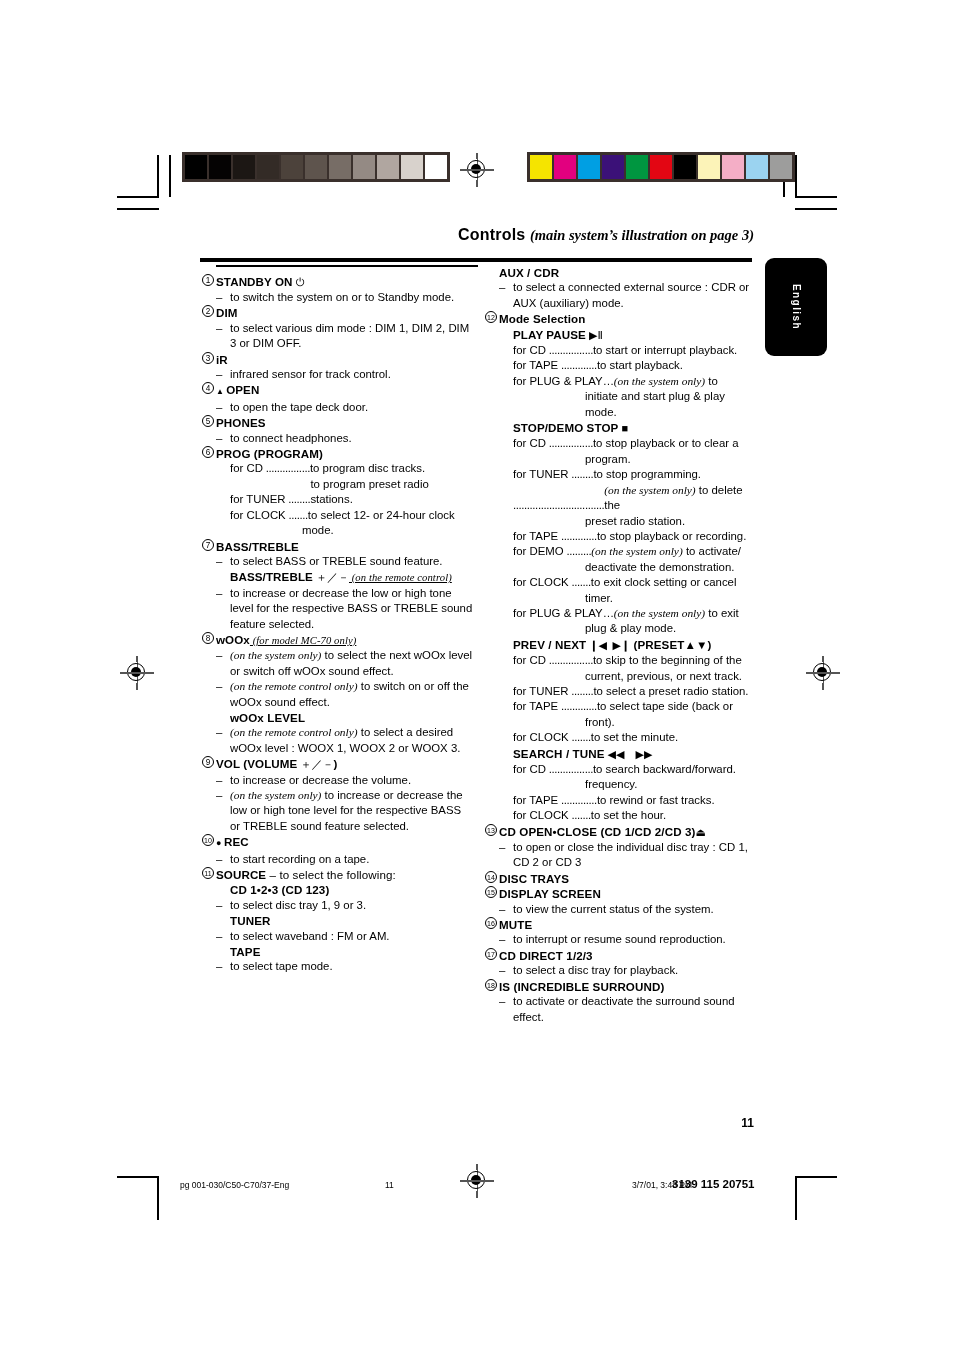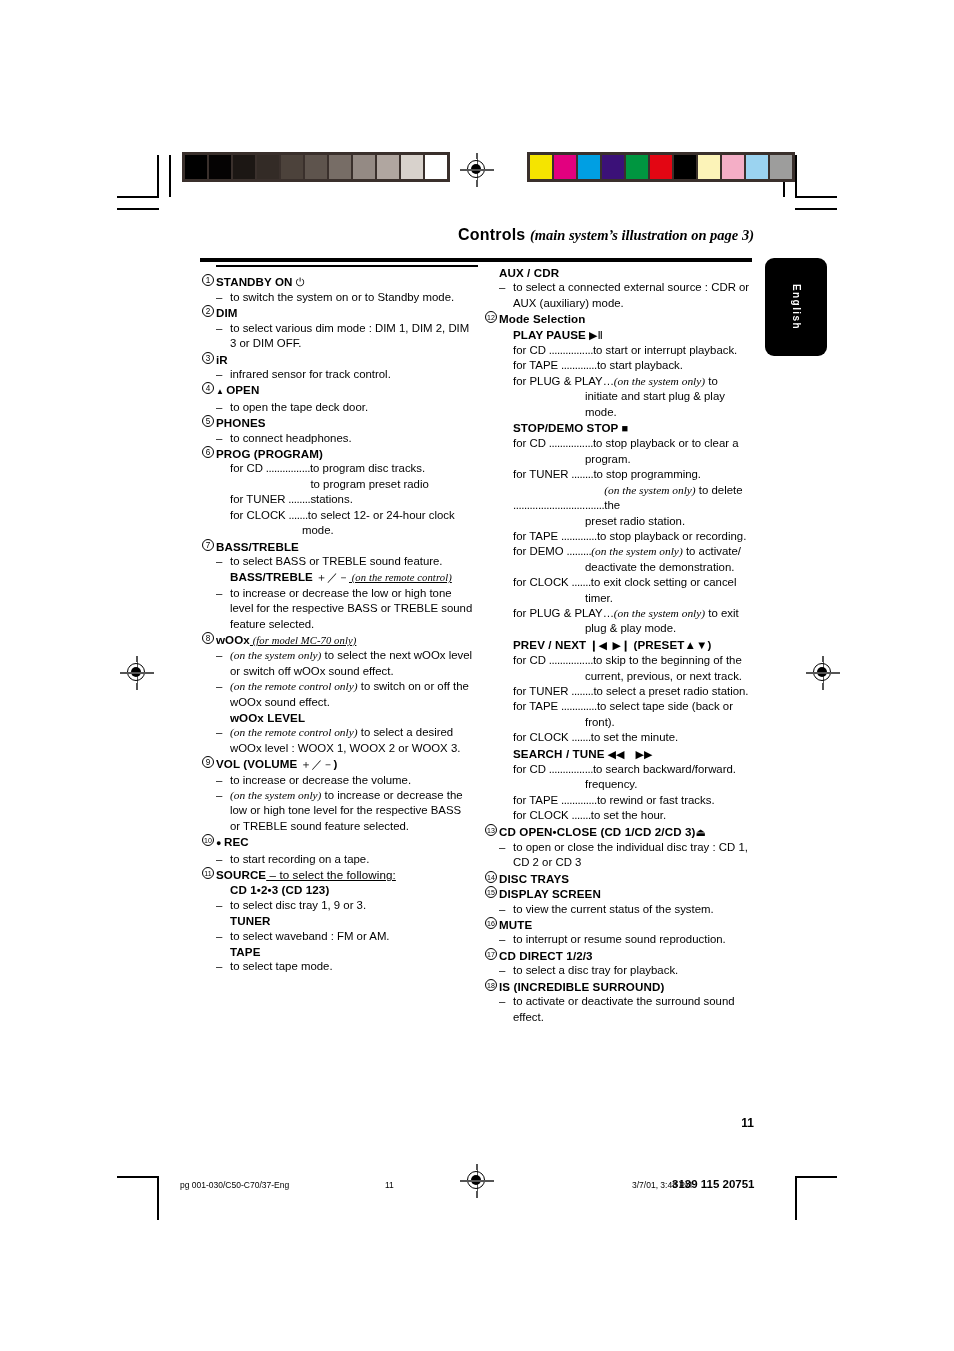--- a/index.html
+++ b/index.html
@@ -273,21 +273,21 @@
             <div class="hd"><span class="glyph" style="font-size: 9px;">● </span>REC</div>
             <div class="dash">
               <span class="d">–</span>
               <span class="x">to start recording on a tape.</span>
             </div>
           </div>
         </div>
         <div class="item">
           <div class="num"><b style="font-size: 7px;">11</b></div>
           <div class="body">
-            <div class="hd">SOURCE<span style="font-weight: normal; text-decoration: underline;"> – to select the following:</span></div>
+            <div class="hd">SOURCE<span style="font-weight: normal;"> – to select the following:</span></div>
             <div class="hd ind">CD 1•2•3 (CD 123)</div>
             <div class="dash">
               <span class="d">–</span>
               <span class="x">to select disc tray 1, 9 or 3.</span>
             </div>
             <div class="hd ind">TUNER</div>
             <div class="dash">
               <span class="d">–</span>
               <span class="x">to select waveband : FM or AM.</span>
             </div>

